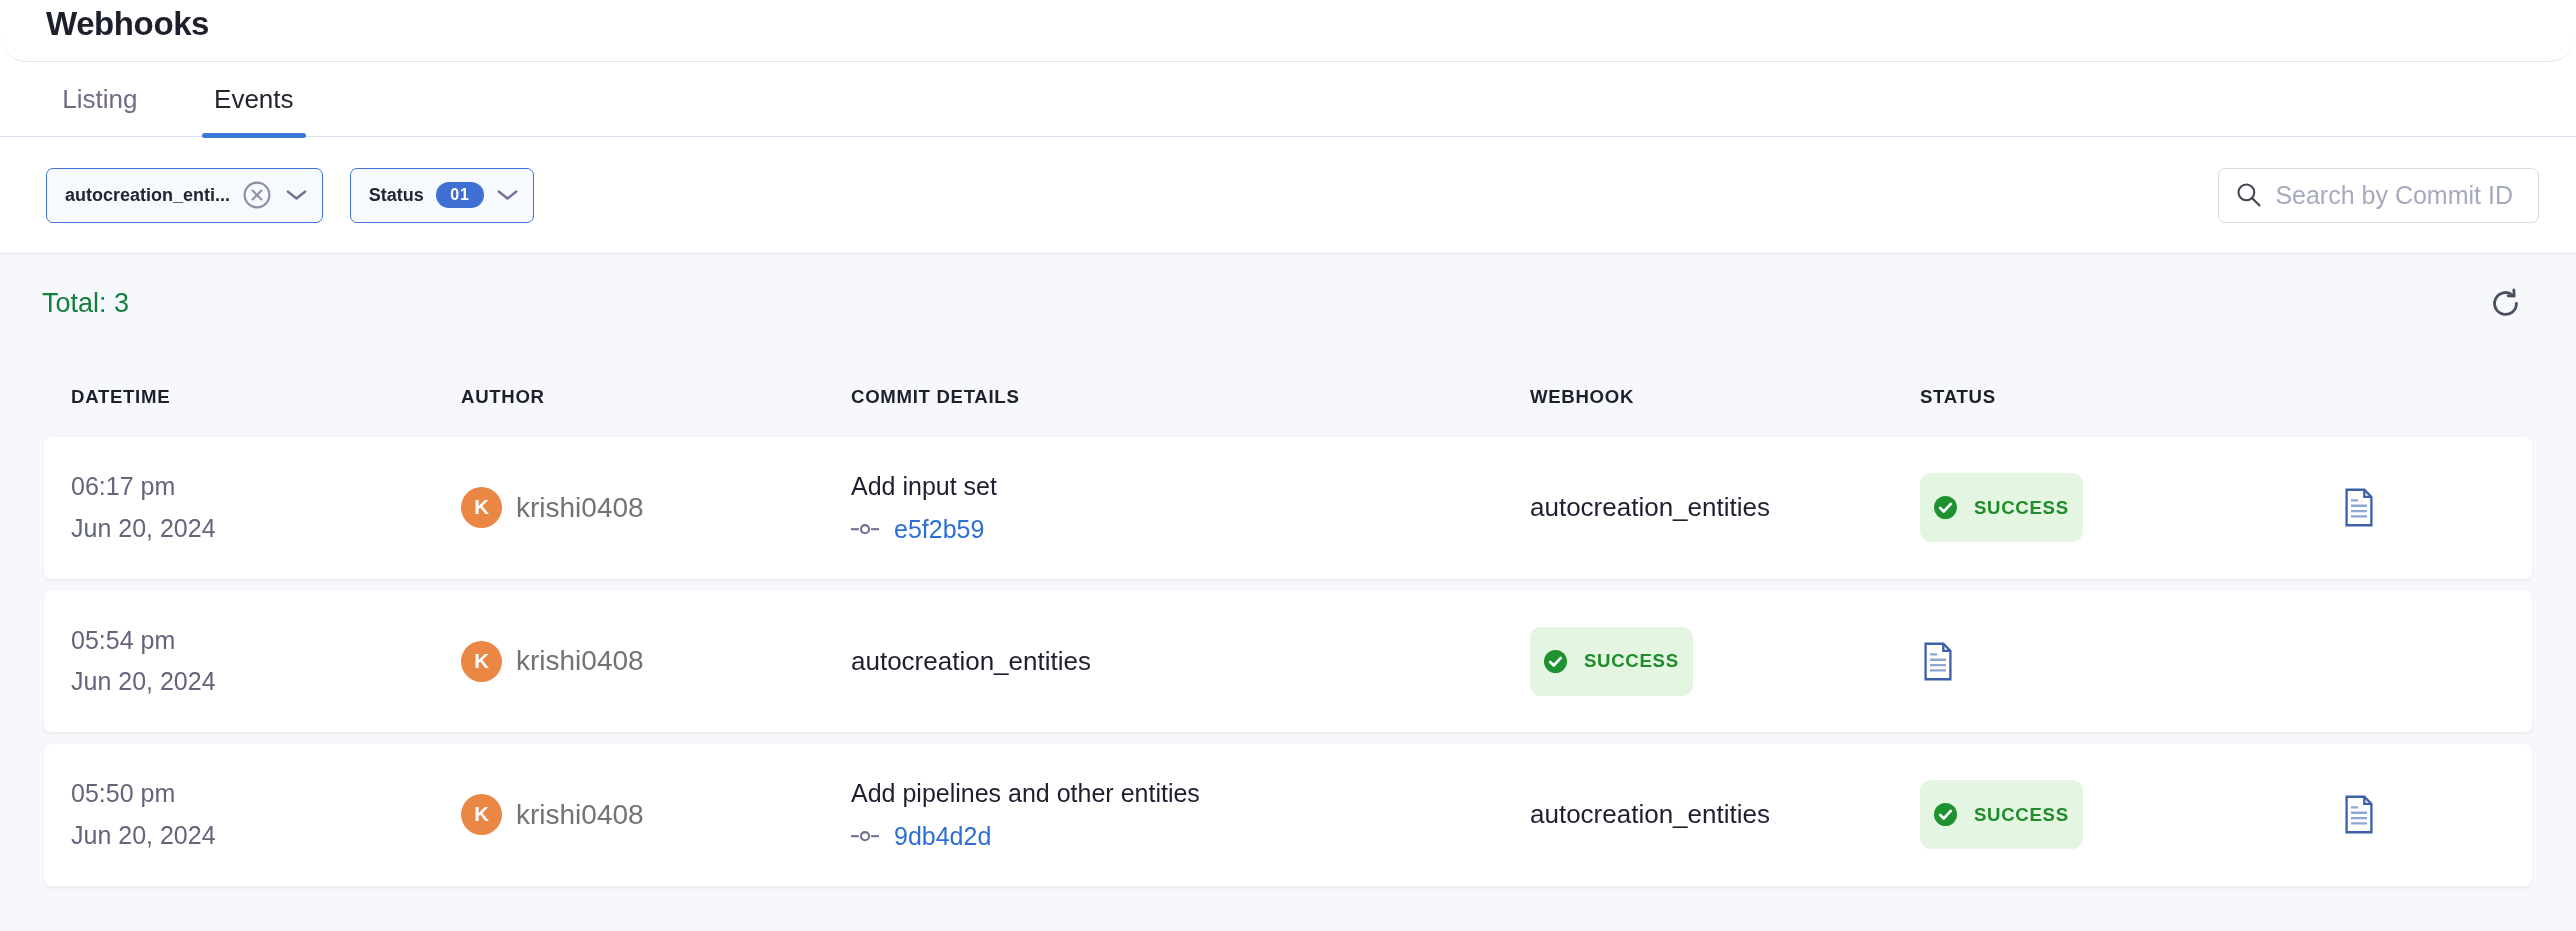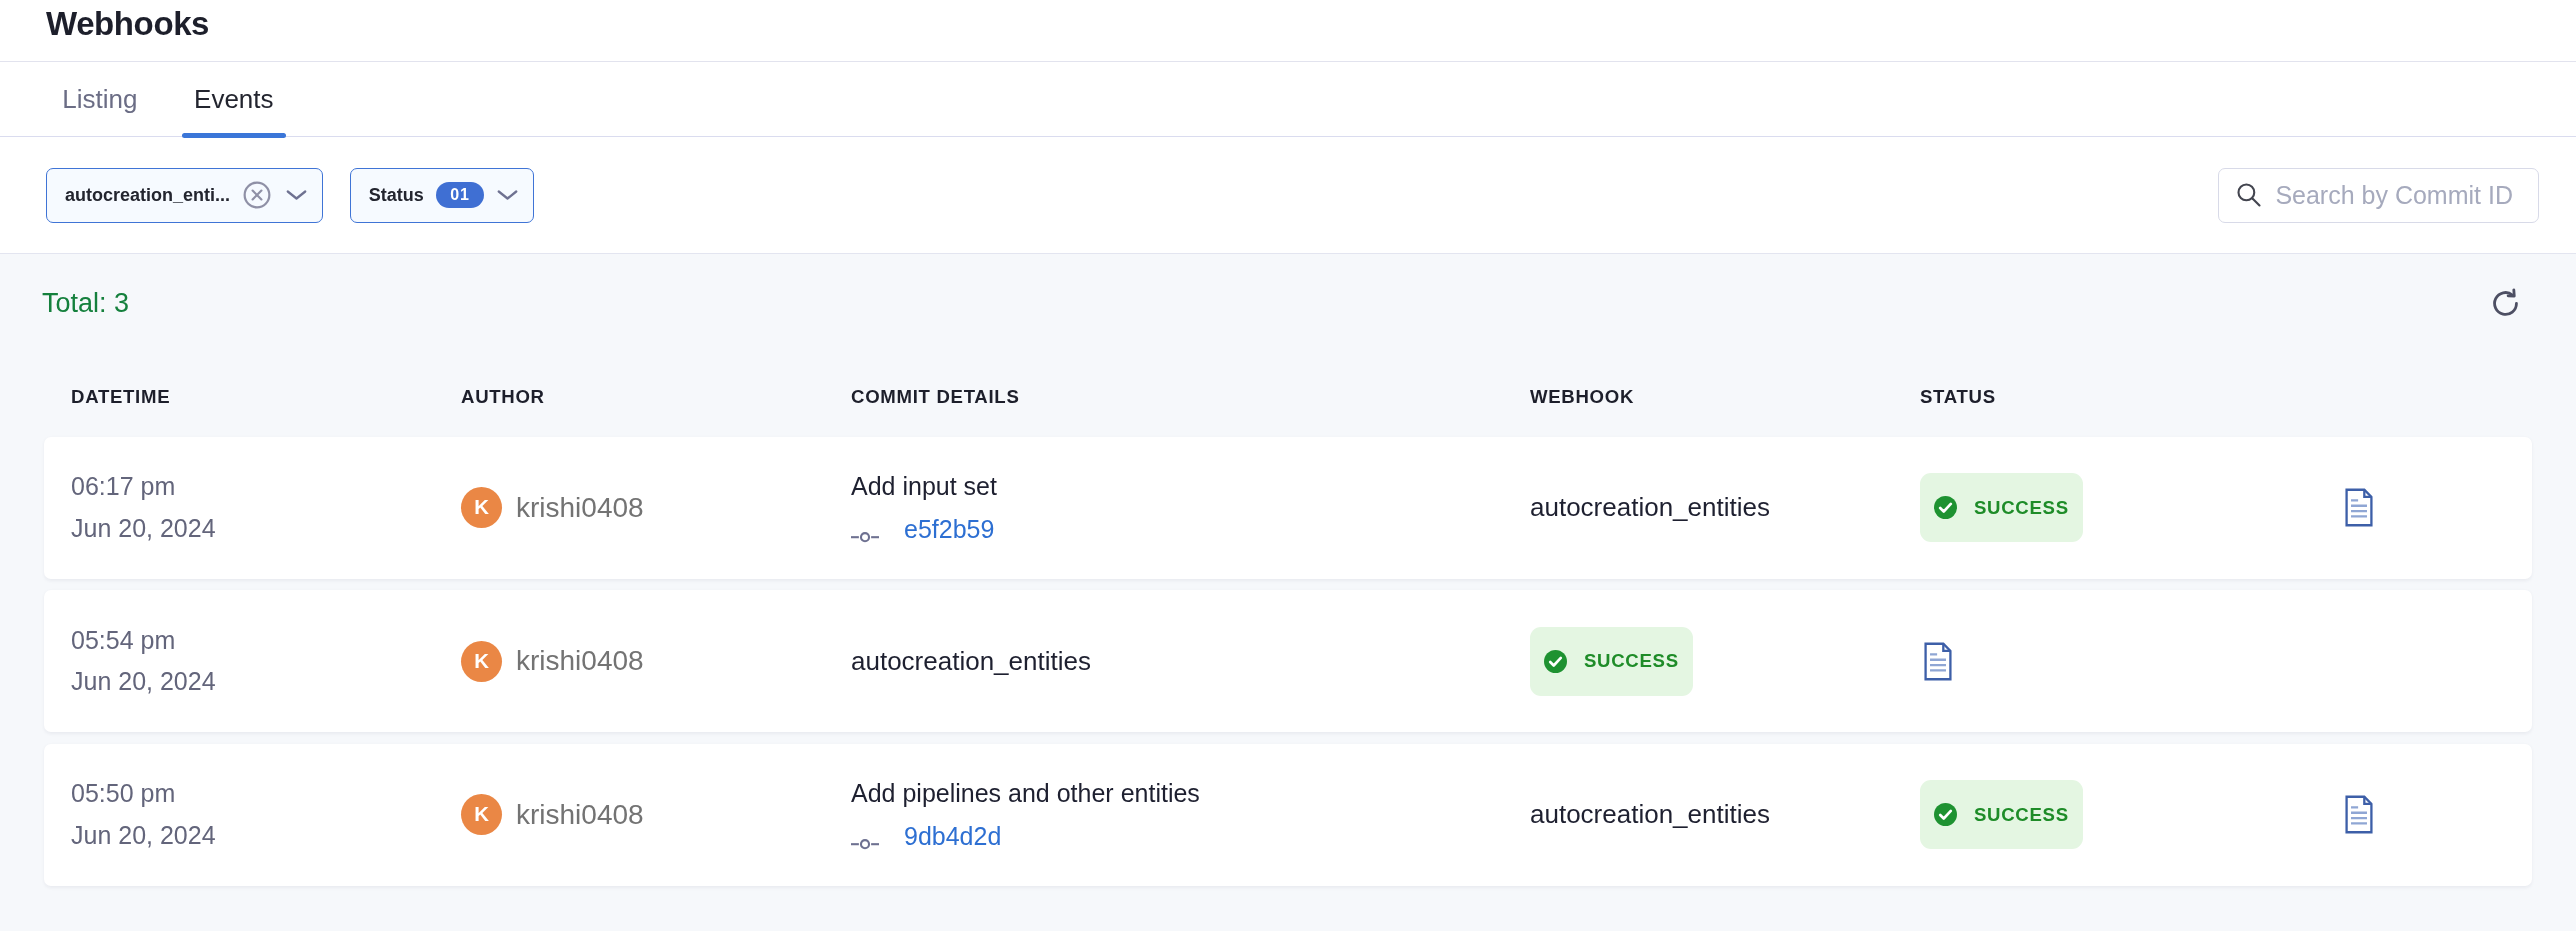--- a/index.html
+++ b/index.html
@@ -9,30 +9,31 @@
     background:#ffffff;
     color:#22242f;
   }
 
   
   .page-header {
     height:62px;
     padding:5.3px 0 0 46px;
     border-bottom:1.8px solid #e2e3ee;
     background:#fff;
+    border-radius:27px;
   }
   .page-title { font-size:33px; font-weight:bold; color:#1d1f2b; letter-spacing:-0.4px; }
 
   
   .tabs-row {
     height:75px;
     background:#fff;
     border-bottom:1.8px solid #dadcef;
     display:flex; align-items:center;
-    padding-left:57px; gap:46px;
+    padding-left:57px; gap:66px;
   }
   .tab {
     position:relative; font-size:26px; color:#6b6d85;
     height:100%; display:flex; align-items:center; cursor:pointer;
     padding:0 5.3px;
   }
   .tab.active { color:#23252f; }
   .tab.active::after {
     content:""; position:absolute; left:-7px; right:-7px; bottom:-1.8px;
     height:5.3px; background:#3b76d8; border-radius:3.5px;
@@ -99,21 +100,21 @@
   .cell-time span { font-size:25px; color:#63657b; }
   .cell-author { display:flex; align-items:center; gap:14px; }
   .avatar {
     width:41px; height:41px; border-radius:50%;
     background:#ea8745; color:#fff; font-size:20.4px; font-weight:bold;
     display:flex; align-items:center; justify-content:center;
   }
   .author-name { font-size:28px; color:#737373; }
   .cell-commit { display:flex; flex-direction:column; gap:14px; }
   .commit-msg { font-size:25px; color:#1e2030; }
-  .commit-line { display:flex; align-items:flex-end; gap:25px; }
+  .commit-line { display:flex; align-items:center; gap:15px; }
   .commit-link { font-size:25px; color:#2d6fd2; text-decoration:none; cursor:pointer; }
   .cell-webhook { font-size:26px; color:#1e2030; }
   .status-badge {
     display:inline-flex; align-items:center; gap:17px;
     background:#e4f6e2; border-radius:11px; padding:23px 14px;
     justify-self:start;
   }
   .status-text { font-size:18.6px; font-weight:bold; letter-spacing:0.7px; color:#1e8c28; }
   .payload-btn { background:none; border:none; cursor:pointer; line-height:0; justify-self:start; margin-left:1.8px; }
 </style>

